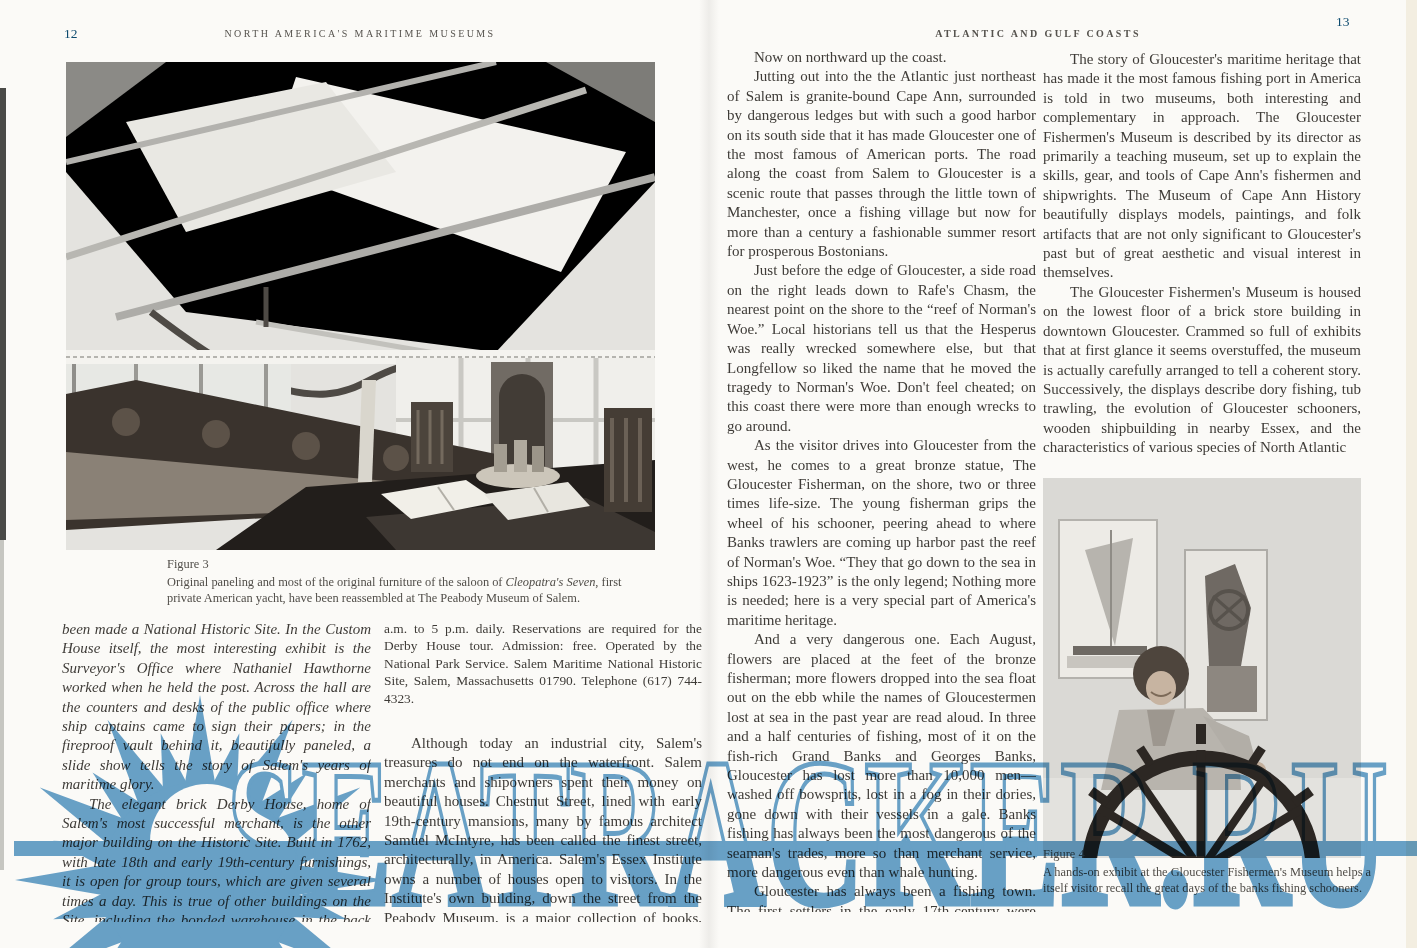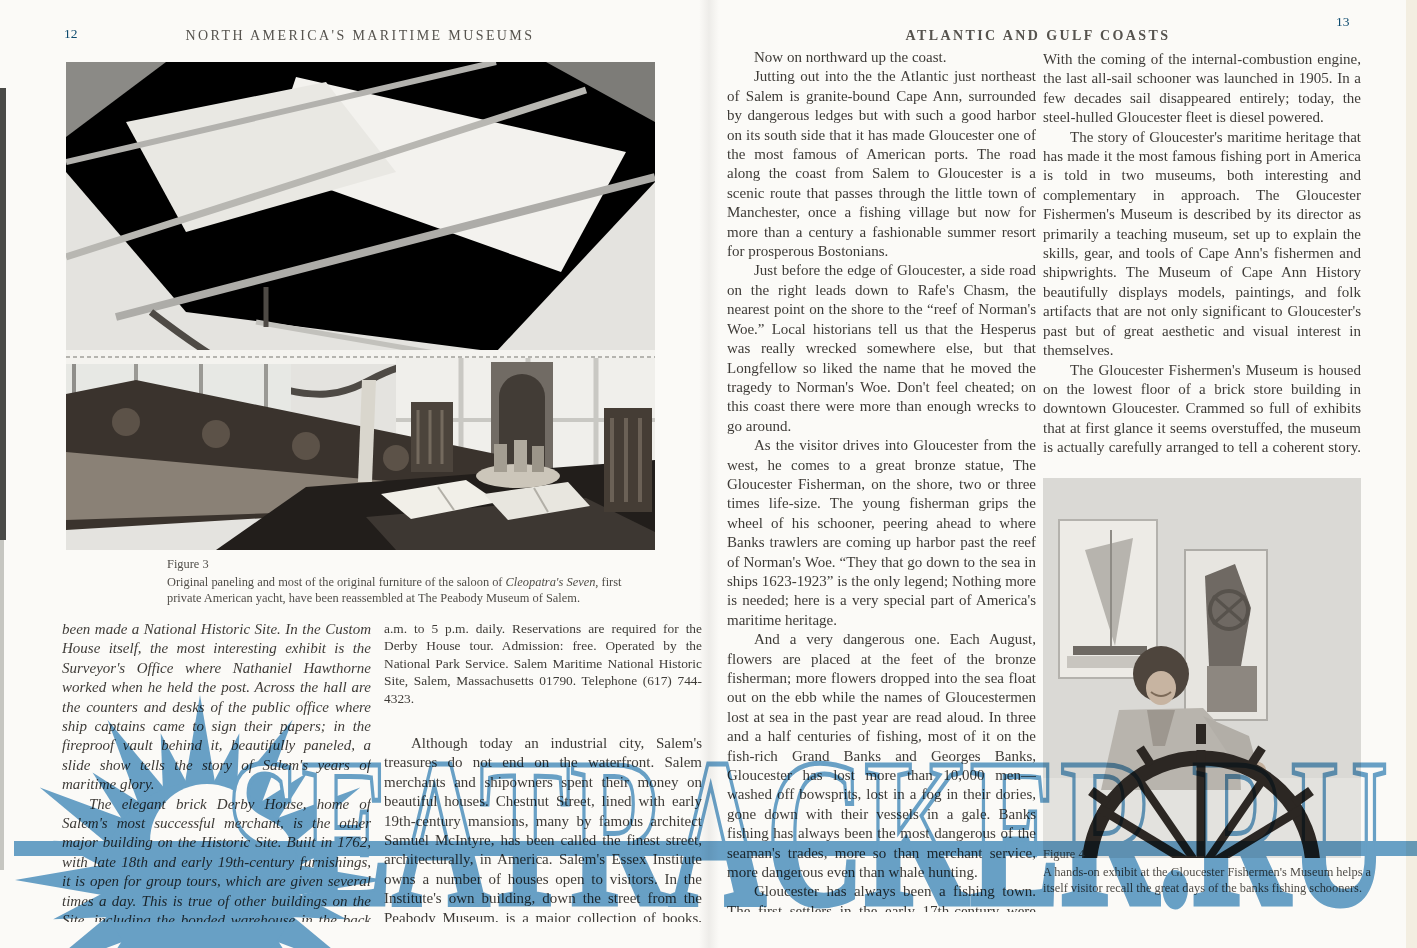--- a/index.html
+++ b/index.html
@@ -1,21 +1,21 @@
 <!DOCTYPE html>
 <html><head>
 <meta charset="utf-8">
 <style>
   html,body { margin:0; padding:0; background:#dedede; }
   .spread {
     position:relative; width:1417px; height:948px; margin:0 auto;
     background:#fbfaf7; overflow:hidden;
     font-family:"Liberation Serif", serif; color:#3e3b37;
   }
-  .runhead { position:absolute; font-size:14px; letter-spacing:2.4px; color:#56534e; white-space:nowrap; }
+  .runhead { position:absolute; font-size:10px; letter-spacing:2.4px; color:#56534e; white-space:nowrap; }
   .pagenum { position:absolute; font-size:13.5px; color:#0c4a6e; }
   .bodycol { position:absolute; text-align:justify; font-size:15px; line-height:19.4px; overflow:hidden; }
   .bodycol p { margin:0; }
   p.ind { text-indent:1.8em; }
   p.gap { margin-top:27px; }
   .dir { font-size:13.4px; line-height:17.4px; }
   .caption { position:absolute; font-size:12.4px; line-height:16px; color:#504d48; }
   .figlabel { display:block; margin-bottom:2px; }
   .photo { position:absolute; overflow:hidden; background:#dcdbd7; }
   .photo svg { display:block; }
@@ -126,21 +126,20 @@
   <div class="bodycol" style="left:727px; top:48px; width:309px; height:864px;">
     <p class="ind">Now on northward up the coast.</p>
     <p class="ind">Jutting out into the the Atlantic just northeast of Salem is granite-bound Cape Ann, surrounded by dangerous ledges but with such a good harbor on its south side that it has made Gloucester one of the most famous of American ports. The road along the coast from Salem to Gloucester is a scenic route that passes through the little town of Manchester, once a fishing village but now for more than a century a fashionable summer resort for prosperous Bostonians.</p>
     <p class="ind">Just before the edge of Gloucester, a side road on the right leads down to Rafe's Chasm, the nearest point on the shore to the “reef of Norman's Woe.” Local historians tell us that the Hesperus was really wrecked somewhere else, but that Longfellow so liked the name that he moved the tragedy to Norman's Woe. Don't feel cheated; on this coast there were more than enough wrecks to go around.</p>
     <p class="ind">As the visitor drives into Gloucester from the west, he comes to a great bronze statue, The Gloucester Fisherman, on the shore, two or three times life-size. The young fisherman grips the wheel of his schooner, peering ahead to where Banks trawlers are coming up harbor past the reef of Norman's Woe. “They that go down to the sea in ships 1623-1923” is the only legend; Nothing more is needed; here is a very special part of America's maritime heritage.</p>
     <p class="ind">And a very dangerous one. Each August, flowers are placed at the feet of the bronze fisherman; more flowers dropped into the sea float out on the ebb while the names of Gloucestermen lost at sea in the past year are read aloud. In three and a half centuries of fishing, most of it on the fish-rich Grand Banks and Georges Banks, Gloucester has lost more than 10,000 men—washed off bowsprits, lost in a fog in their dories, gone down with their vessels in a gale. Banks fishing has always been the most dangerous of the seaman's trades, more so than merchant service, more dangerous even than whale hunting.</p>
     <p class="ind">Gloucester has always been a fishing town. The first settlers in the early 17th-century were rough fishermen, a very different breed from the pious Puritans. In Colonial times, Gloucester and Marblehead together landed more than 60 percent of New England's catch. Although Gloucester fishing declined for a while after the Revolution, the port eventually absorbed the fisheries of the smaller Cape Ann towns and became the nation's principal fishing port. The trade changed over the years as salting down the catch gave way to carrying live fish back to port in salt-water tanks, and later still to packing the catch in ice. The design of Gloucester's famous schooners also changed from time to time as owners experimented with new types, sometimes with disastrous results: A clipper model popular for its speed in bringing fish to market proved all too ready to capsize with all hands.</p>
   </div>
 
   <div class="bodycol" style="left:1043px; top:50px; width:318px; height:410px;">
-    <p>With the coming of the internal-combustion engine, the last all-sail schooner was launched in 1905. In a few decades sail disappeared entirely; today, the steel-hulled Gloucester fleet is diesel powered.</p>
     <p class="ind">The story of Gloucester's maritime heritage that has made it the most famous fishing port in America is told in two museums, both interesting and complementary in approach. The Gloucester Fishermen's Museum is described by its director as primarily a teaching museum, set up to explain the skills, gear, and tools of Cape Ann's fishermen and shipwrights. The Museum of Cape Ann History beautifully displays models, paintings, and folk artifacts that are not only significant to Gloucester's past but of great aesthetic and visual interest in themselves.</p>
     <p class="ind">The Gloucester Fishermen's Museum is housed on the lowest floor of a brick store building in downtown Gloucester. Crammed so full of exhibits that at first glance it seems overstuffed, the museum is actually carefully arranged to tell a coherent story. Successively, the displays describe dory fishing, tub trawling, the evolution of Gloucester schooners, wooden shipbuilding in nearby Essex, and the characteristics of various species of North Atlantic</p>
   </div>
 
   <div class="photo" style="left:1043px; top:478px; width:318px; height:380px;">
     <svg width="318" height="380" viewBox="0 0 318 380">
       <rect x="0" y="0" width="318" height="380" fill="#dad9d5"></rect>
       <rect x="0" y="300" width="318" height="80" fill="#e3e2de"></rect>
 
       <rect x="16" y="42" width="98" height="158" fill="#edebe6" stroke="#b4b2ad" stroke-width="2"></rect>

